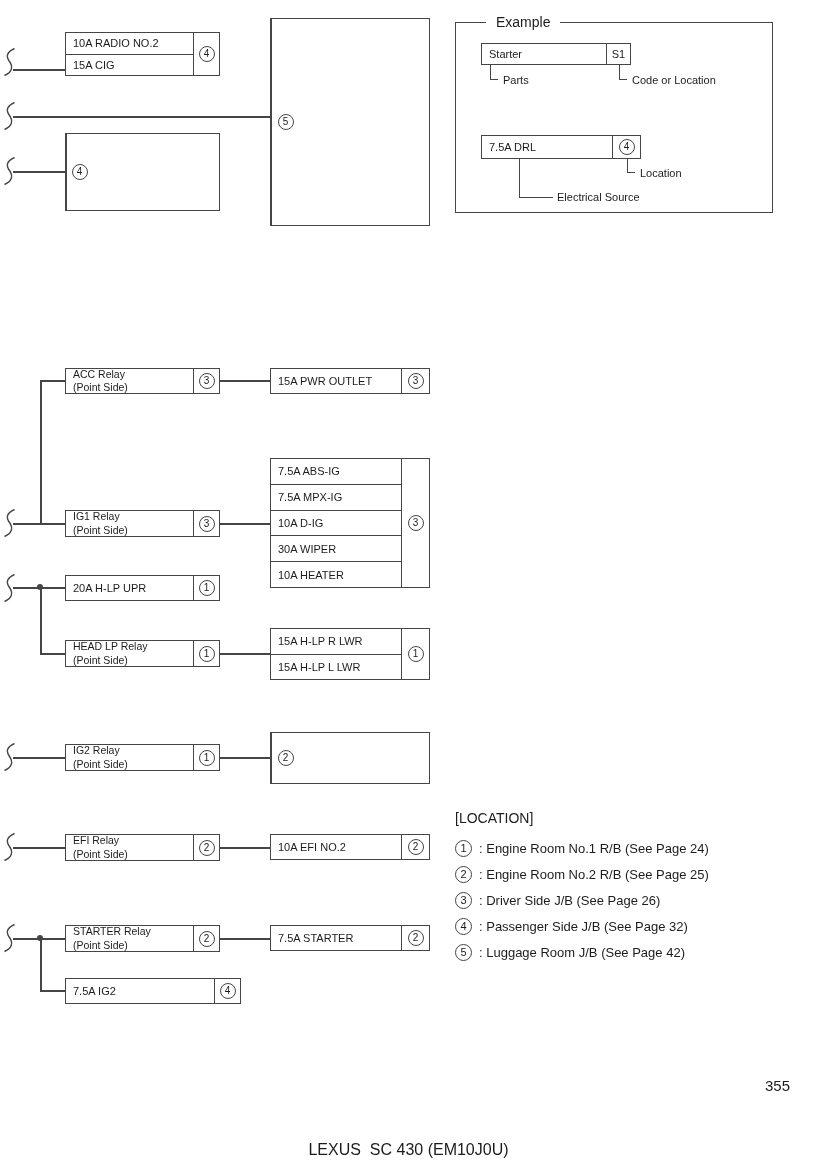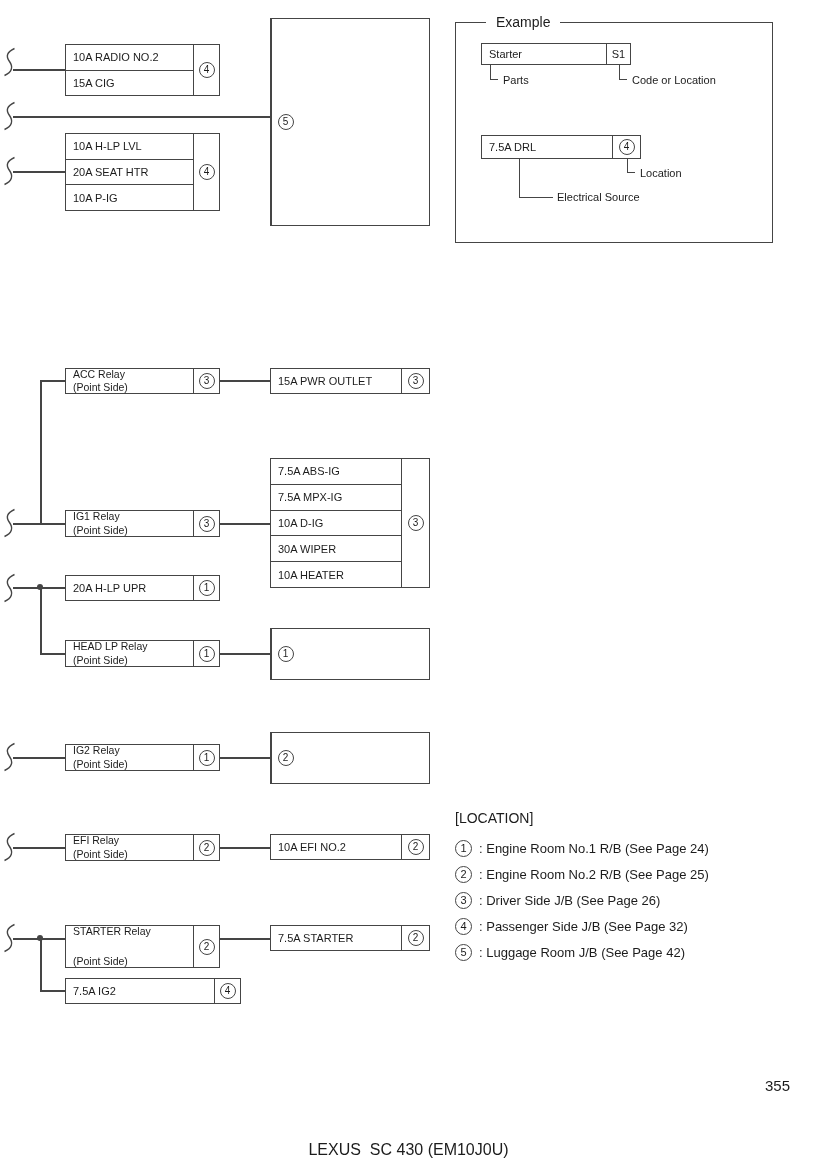--- a/index.html
+++ b/index.html
@@ -92,48 +92,43 @@
 
   <div class="line h" style="left:13px;top:847px;width:52px"></div>
   <div class="line h" style="left:220px;top:847px;width:50px"></div>
 
   <div class="line h" style="left:13px;top:938px;width:52px"></div>
   <div class="dot" style="left:37px;top:935px"></div>
   <div class="line h" style="left:220px;top:938px;width:50px"></div>
   <div class="line v" style="left:40px;top:938px;height:53px"></div>
   <div class="line h" style="left:40px;top:990px;width:25px"></div>
 
-  <div class="fusebox" style="left:65px;top:44px;width:155px;height:52px">
+  <div class="fusebox" style="left:65px;top:32px;width:155px;height:44px">
     <div class="rows">
       <div class="row">10A RADIO NO.2</div>
       <div class="row">15A CIG</div>
     </div>
     <div class="loccell">
         <span class="circ">4</span>
       </div>
   </div>
 
   <div class="fusebox" style="left:65px;top:133px;width:155px;height:78px">
-    <div class="rows">
-      <div class="row">10A H-LP LVL</div>
-      <div class="row">20A SEAT HTR</div>
-      <div class="row">10A P-IG</div>
-    </div>
     <div class="loccell">
         <span class="circ">4</span>
       </div>
   </div>
 
   <div class="fusebox" style="left:270px;top:18px;width:160px;height:208px">
     <div class="loccell w28">
         <span class="circ">5</span>
       </div>
   </div>
 
-  <div class="example-box" style="left:455px;top:22px;width:318px;height:221px">
+  <div class="example-box" style="left:455px;top:22px;width:318px;height:191px">
     <span class="example-title">Example</span>
 
     <div class="fusebox" style="left:25px;top:20px;width:150px;height:22px">
       <div class="rows">
           <div class="row">Starter</div>
         </div>
       <div class="loccell" style="width:24px">
           <span style="font-size:11px">S1</span>
         </div>
     </div>
@@ -208,20 +203,24 @@
   <div class="fusebox" style="left:65px;top:640px;width:155px;height:27px">
     <div class="relay-label">
       <span>HEAD LP Relay</span>
       <span>(Point Side)</span>
     </div>
     <div class="loccell">
         <span class="circ">1</span>
       </div>
   </div>
   <div class="fusebox" style="left:270px;top:628px;width:160px;height:52px">
+    <div class="rows">
+      <div class="row">15A H-LP R LWR</div>
+      <div class="row">15A H-LP L LWR</div>
+    </div>
     <div class="loccell w28">
         <span class="circ">1</span>
       </div>
   </div>
 
   <div class="fusebox" style="left:65px;top:744px;width:155px;height:27px">
     <div class="relay-label">
       <span>IG2 Relay</span>
       <span>(Point Side)</span>
     </div>
@@ -246,21 +245,21 @@
   </div>
   <div class="fusebox" style="left:270px;top:834px;width:160px;height:26px">
     <div class="rows">
         <div class="row">10A EFI NO.2</div>
       </div>
     <div class="loccell w28">
         <span class="circ">2</span>
       </div>
   </div>
 
-  <div class="fusebox" style="left:65px;top:925px;width:155px;height:43px">
+  <div class="fusebox" style="left:65px;top:925px;width:155px;height:27px">
     <div class="relay-label">
       <span>STARTER Relay</span>
       <span>(Point Side)</span>
     </div>
     <div class="loccell">
         <span class="circ">2</span>
       </div>
   </div>
   <div class="fusebox" style="left:270px;top:925px;width:160px;height:26px">
     <div class="rows">

